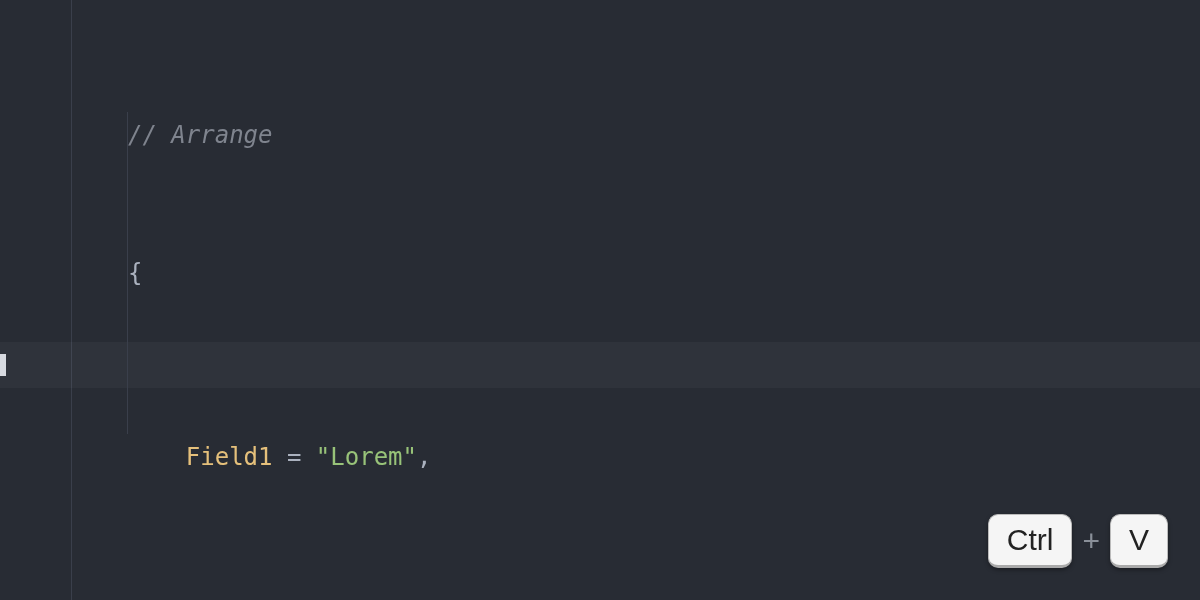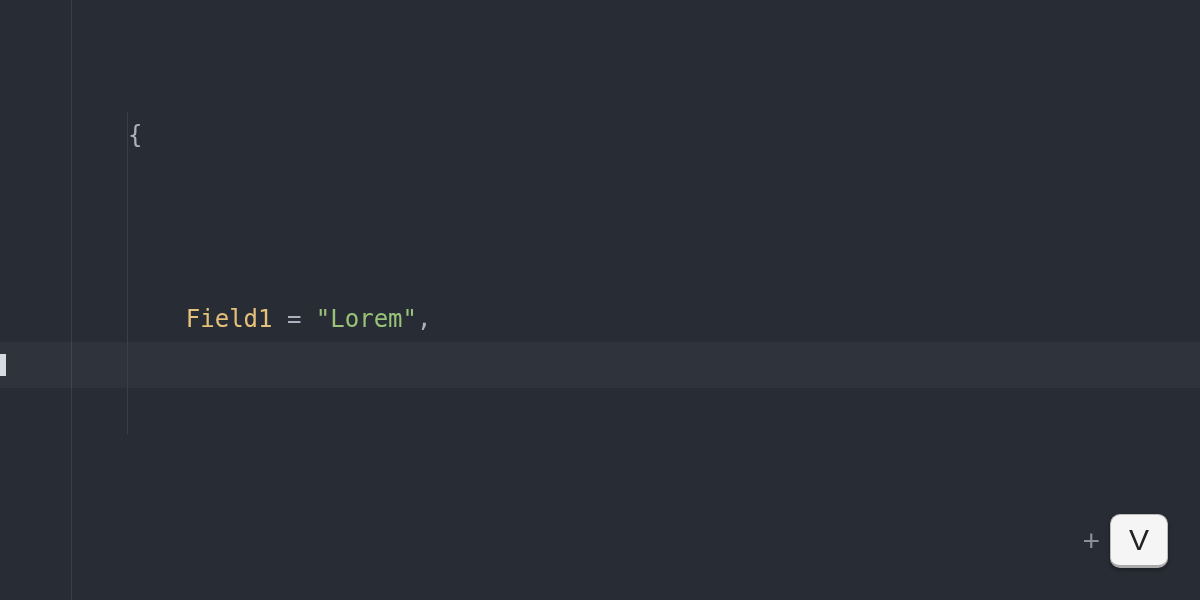--- a/index.html
+++ b/index.html
@@ -82,29 +82,31 @@
 </style>
 </head>
 <body>
 
 <div class="gutter"></div>
 <div class="current-line-highlight"></div>
 <div class="caret-marker"></div>
 <div class="indent-guide"></div>
 
 <div class="editor">
+  <div class="line"><span class="tok-comment">// Arrange</span></div>
   <div class="line"><span class="tok-punct">{</span></div>
 
   <div class="line">    <span class="tok-field">Field1</span> <span class="tok-op">=</span> <span class="tok-string">"Lorem"</span><span class="tok-punct">,</span></div>
   
   
   
   
   
   
 
   
 </div>
 
 <div class="shortcut">
+  <span class="key">Ctrl</span>
   <span class="plus">+</span>
   <span class="key">V</span>
 </div>
 
 </body></html>

